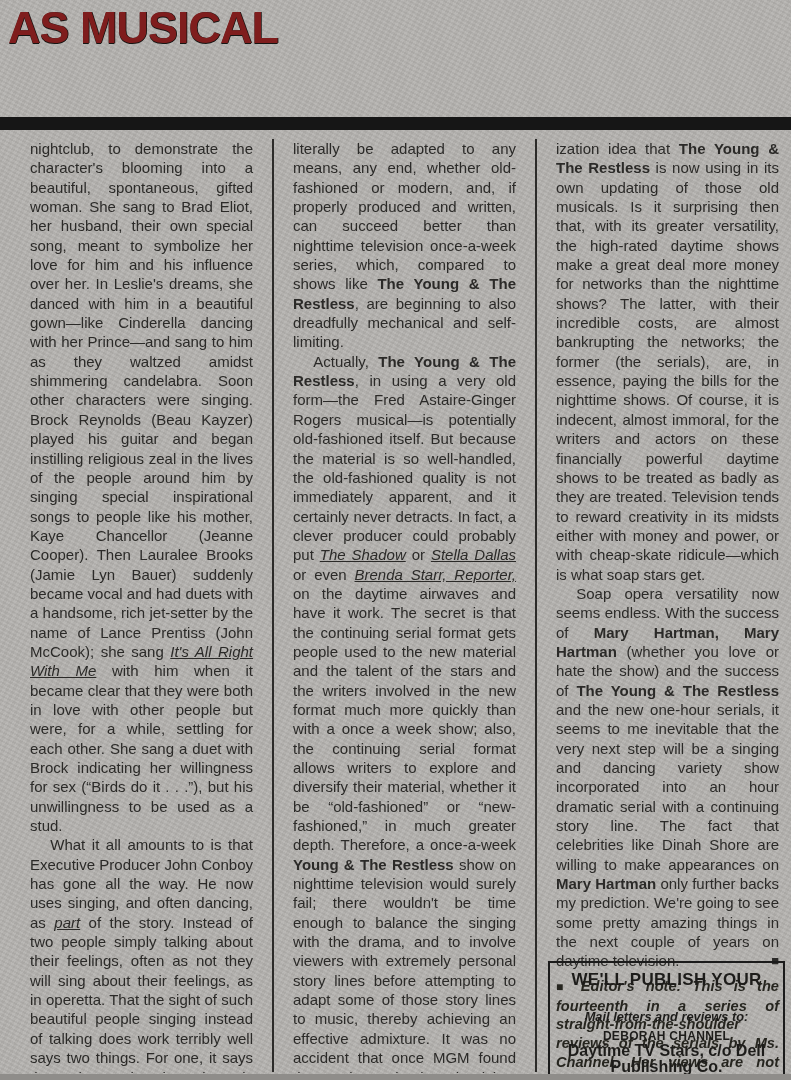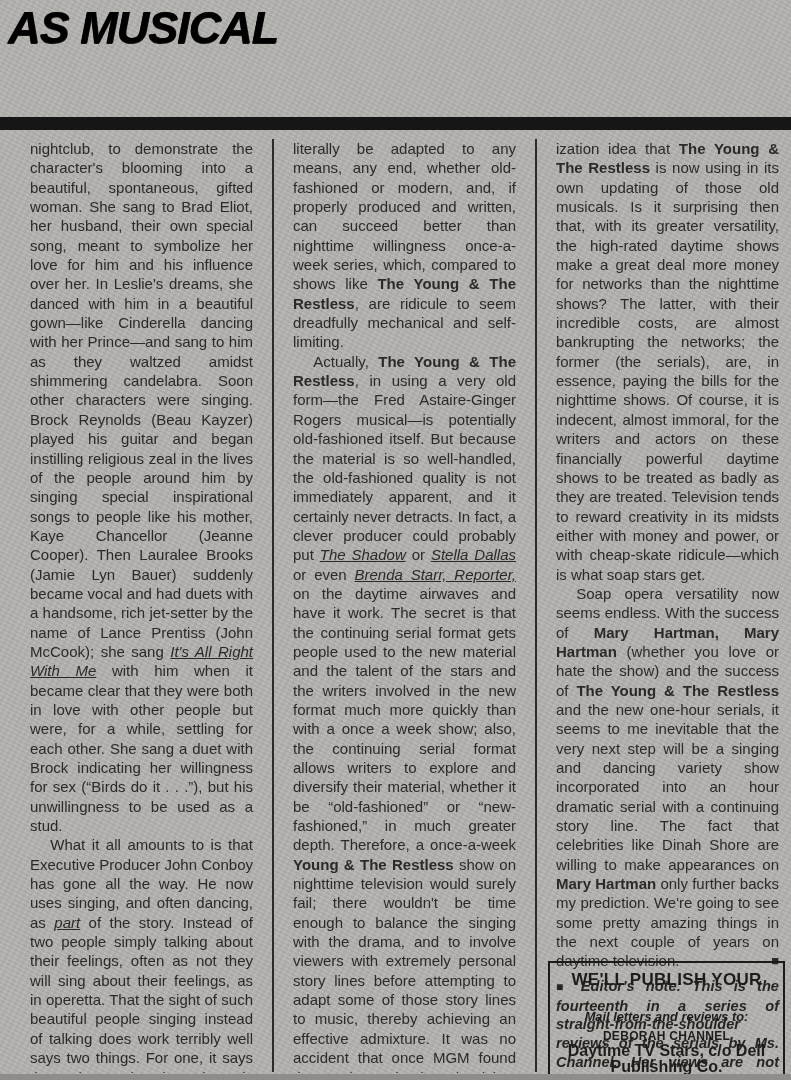--- a/index.html
+++ b/index.html
@@ -6,21 +6,21 @@
   body{
     width:791px;height:1080px;overflow:hidden;position:relative;
     background-color:#b3b1ae;
     background-image:
       repeating-linear-gradient(27deg, rgba(255,255,255,.05) 0 2px, rgba(0,0,0,.03) 2px 4px),
       repeating-linear-gradient(117deg, rgba(0,0,0,.025) 0 3px, rgba(255,255,255,.035) 3px 6px);
     font-family:"Liberation Sans",sans-serif;
   }
   .title{
     position:absolute;top:2px;left:8px;
-    color:#000000;font-weight:bold;font-style:italic;
+    color:#7f1d1d;font-weight:bold;
     font-size:45px;line-height:51px;letter-spacing:-1px;
     text-shadow:0.8px 0 0 #151412, 0 0.8px 0 #151412;
     white-space:nowrap;
   }
   .bar{position:absolute;left:0;top:117px;width:791px;height:13px;background:#161616;}
   .columns{position:absolute;left:30px;top:139px;width:753px;height:934px;display:flex;overflow:hidden;}
   .col{width:223px;flex:0 0 auto;}
   .vrule{flex:0 0 2px;background:#2c2b29;margin:0 19px;height:933px;}
   .col p{margin:0;font-size:15px;line-height:19.35px;color:#2b2a28;text-align:justify;}
   .col p.indent{text-indent:1.35em;}
@@ -49,21 +49,21 @@
 
 <div class="bar"></div>
 
 <div class="columns">
   <section class="col">
       <p><span>nightclub, to demonstrate the character's blooming into a beautiful, spontaneous, gifted woman. She sang to Brad Eliot, her husband, their own special song, meant to symbolize her love for him and his influence over her. In Leslie's dreams, she danced with him in a beautiful gown—like Cinderella dancing with her Prince—and sang to him as they waltzed amidst shimmering candelabra. Soon other characters were singing. Brock Reynolds (Beau Kayzer) played his guitar and began instilling religious zeal in the lives of the people around him by singing special inspirational songs to people like his mother, Kaye Chancellor (Jeanne Cooper). Then Lauralee Brooks (Jamie Lyn Bauer) suddenly became vocal and had duets with a handsome, rich jet-setter by the name of Lance Prentiss (John McCook); she sang </span><span class="i">It's All Right With Me</span><span> with him when it became clear that they were both in love with other people but were, for a while, settling for each other. She sang a duet with Brock indicating her willingness for sex (“Birds do it . . .”), but his unwillingness to be used as a stud.</span></p>
       <p class="indent"><span>What it all amounts to is that Executive Producer John Conboy has gone all the way. He now uses singing, and often dancing, as </span><span class="i">part</span><span> of the story. Instead of two people simply talking about their feelings, often as not they will sing about their feelings, as in operetta. That the sight of such beautiful people singing instead of talking does work terribly well says two things. For one, it says that John Conboy is a dynamic leader in daytime television; and for another, it says that the daytime soap opera form is far more versatile than anyone had even imagined a few years ago. It can</span></p>
     </section>
   <div class="vrule"></div>
   <section class="col">
-      <p><span>literally be adapted to any means, any end, whether old-fashioned or modern, and, if properly produced and written, can succeed better than nighttime willingness once-a-week series, which, compared to shows like </span><span class="b">The Young &amp; The Restless</span><span>, are ridicule to seem dreadfully mechanical and self-limiting.</span></p>
+      <p><span>literally be adapted to any means, any end, whether old-fashioned or modern, and, if properly produced and written, can succeed better than nighttime television once-a-week series, which, compared to shows like </span><span class="b">The Young &amp; The Restless</span><span>, are beginning to also dreadfully mechanical and self-limiting.</span></p>
       <p class="indent"><span>Actually, </span><span class="b">The Young &amp; The Restless</span><span>, in using a very old form—the Fred Astaire-Ginger Rogers musical—is potentially old-fashioned itself. But because the material is so well-handled, the old-fashioned quality is not immediately apparent, and it certainly never detracts. In fact, a clever producer could probably put </span><span class="i">The Shadow</span><span> or </span><span class="i">Stella Dallas</span><span> or even </span><span class="i">Brenda Starr, Reporter,</span><span> on the daytime airwaves and have it work. The secret is that the continuing serial format gets people used to the new material and the talent of the stars and the writers involved in the new format much more quickly than with a once a week show; also, the continuing serial format allows writers to explore and diversify their material, whether it be “old-fashioned” or “new-fashioned,” in much greater depth. Therefore, a once-a-week </span><span class="b">Young &amp; The Restless</span><span> show on nighttime television would surely fail; there wouldn't be time enough to balance the singing with the drama, and to involve viewers with extremely personal story lines before attempting to adapt some of those story lines to music, thereby achieving an effective admixture. It was no accident that once MGM found that Judy Garland and Mickey Rooney worked well in one musical, that they kept repeating the same story, with the same stars, over and over (I'm talking about the Andy Hardy musicals); this, in a sense, was the serial-</span></p>
     </section>
   <div class="vrule"></div>
   <section class="col">
       <p><span>ization idea that </span><span class="b">The Young &amp; The Restless</span><span> is now using in its own updating of those old musicals. Is it surprising then that, with its greater versatility, the high-rated daytime shows make a great deal more money for networks than the nighttime shows? The latter, with their incredible costs, are almost bankrupting the networks; the former (the serials), are, in essence, paying the bills for the nighttime shows. Of course, it is indecent, almost immoral, for the writers and actors on these financially powerful daytime shows to be treated as badly as they are treated. Television tends to reward creativity in its midsts either with money and power, or with cheap-skate ridicule—which is what soap stars get.</span></p>
       <p class="indent"><span>Soap opera versatility now seems endless. With the success of </span><span class="b">Mary Hartman, Mary Hartman</span><span> (whether you love or hate the show) and the success of </span><span class="b">The Young &amp; The Restless</span><span> and the new one-hour serials, it seems to me inevitable that the very next step will be a singing and dancing variety show incorporated into an hour dramatic serial with a continuing story line. The fact that celebrities like Dinah Shore are willing to make appearances on </span><span class="b">Mary Hartman</span><span> only further backs my prediction. We're going to see some pretty amazing things in the next couple of years on daytime television.</span><span class="sqr">■</span></p>
       <p class="note"><span class="sq">■ </span><span>Editor's note: This is the fourteenth in a series of straight-from-the-shoulder reviews of the serials by Ms. Channel. Her views are not necessarily those of the editors.</span></p>
     </section>
 </div>
 

